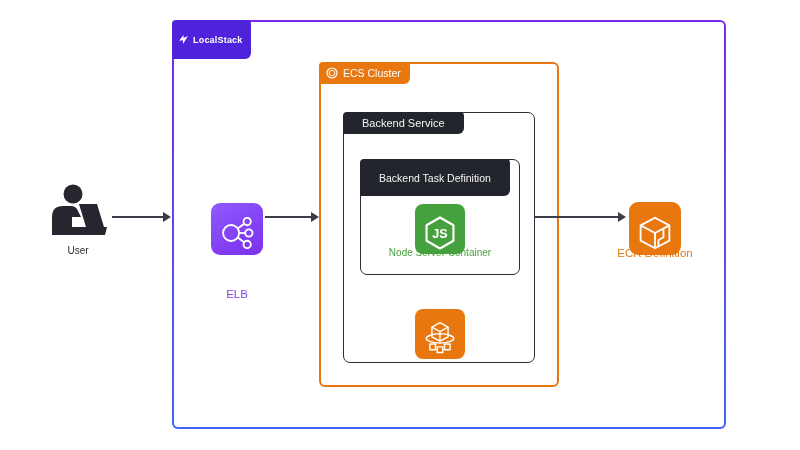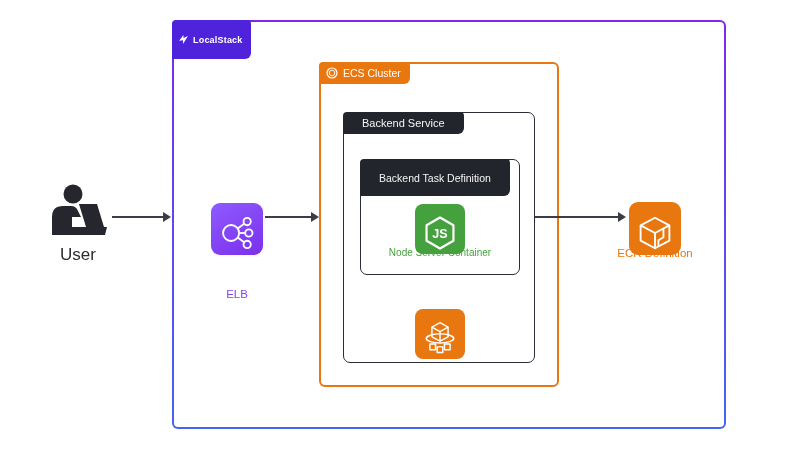--- a/index.html
+++ b/index.html
@@ -66,21 +66,21 @@
   .ecs-icon  { left: 415px; top: 296px; width: 50px; height: 50px; background: var(--aws-orange, #E8770F); border-radius: 8px; }
   .elb-icon  { left: 211px; top: 190px; width: 52px; height: 52px;
                background: linear-gradient(150deg, var(--elb-purple-1, #8E5BFF), var(--elb-purple-2, #7B2FEB)); }
   .ecr-icon  { left: 629px; top: 189px; width: 52px; height: 53px; background: var(--aws-orange, #E8760D); }
   .user-icon { position: absolute; left: 48px; top: 184px; width: 62px; height: 52px; z-index: 5; }
 
   
   .node-label-text {
     position: absolute; text-align: center; z-index: 5;
   }
-  .user-label  { left: 38px;  top: 245px; width: 80px;  font-size: 17px; color: #2B2B33; }
+  .user-label  { left: 38px;  top: 245px; width: 80px;  font-size: 10px; color: #2B2B33; }
   .elb-label   { left: 201px; top: 248px; width: 72px;  font-size: 11.5px; color: var(--elb-label-color, #8046F0); margin-top: 40px; }
   .nodec-label { left: 355px; top: 247px; width: 170px; font-size: 10px;   color: var(--node-green, #45A13E); }
   .ecr-label   { left: 590px; top: 247px; width: 130px; font-size: 11.5px; color: var(--aws-orange, #E8770F); }
 
   
   .arrow {
     position: absolute; height: 2px; background: var(--arrow-color, #3A3D45); z-index: 7;
   }
   .arrow::after {
     content: ""; position: absolute; right: -7px; top: -4px;

